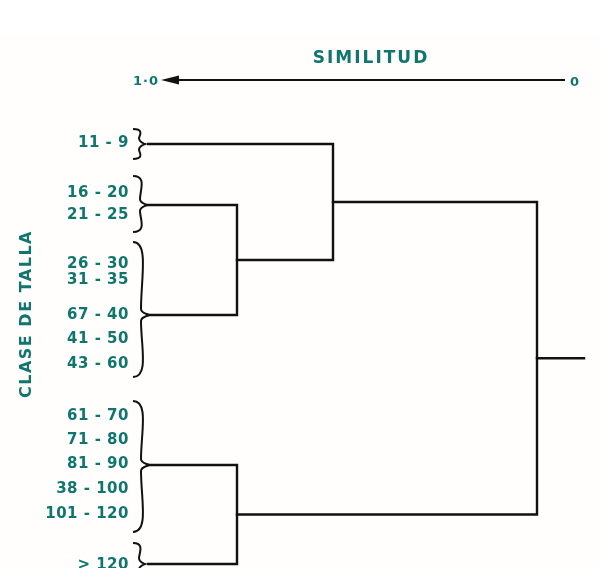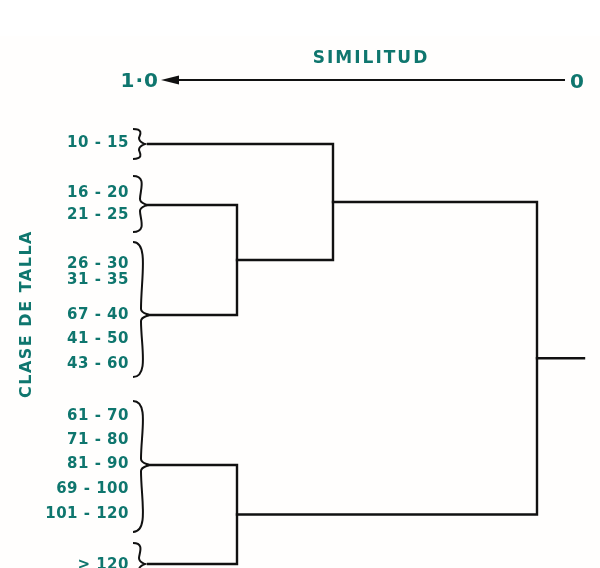--- a/index.html
+++ b/index.html
@@ -4,21 +4,21 @@
 <style>
   html,body{margin:0;padding:0;background:#fff;}
   .figure{
     position:relative;width:600px;height:568px;background:#fffefd;
     font-family:"DejaVu Sans",sans-serif;color:#0f766e;overflow:hidden;margin-top:36px;
   }
   .chart-title{
     position:absolute;left:371px;top:21px;transform:translate(-50%,-50%);
     font-size:17px;font-weight:bold;letter-spacing:2px;white-space:nowrap;
   }
-  .tick{position:absolute;font-size:20px;font-weight:bold;white-space:nowrap;}
+  .tick{position:absolute;font-size:13px;font-weight:bold;white-space:nowrap;}
   .tick-left{right:441px;top:44px;transform:translateY(-50%);letter-spacing:1px;}
   .tick-right{left:570px;top:45px;transform:translateY(-50%);}
   .ylabel{
     position:absolute;left:25px;top:278px;
     transform:translate(-50%,-50%) rotate(-90deg);
     font-size:16px;font-weight:bold;letter-spacing:1.5px;white-space:nowrap;
   }
   .leaf-label{
     position:absolute;right:471px;transform:translateY(-50%);
     font-size:15px;font-weight:bold;letter-spacing:0.5px;white-space:nowrap;
@@ -61,28 +61,28 @@
           C 139 526 142 526.5 145 528
           C 142 529.5 139 530 139 534
           C 139 538.5 145 549 133 549" fill="none" stroke="#111111" stroke-width="2"></path>
       <path d="M 148 169 L 237 169 L 237 279 L 148 279" fill="none" stroke="#111111" stroke-width="2.4" stroke-linecap="square"></path>
       <path d="M 148 108 L 333 108 L 333 224 L 237 224" fill="none" stroke="#111111" stroke-width="2.4" stroke-linecap="square"></path>
       <path d="M 148 429 L 237 429 L 237 528 L 148 528" fill="none" stroke="#111111" stroke-width="2.4" stroke-linecap="square"></path>
       <path d="M 333 166 L 537 166 L 537 478.5 L 237 478.5" fill="none" stroke="#111111" stroke-width="2.4" stroke-linecap="square"></path>
       <line x1="537" y1="322.25" x2="584" y2="322.25" stroke="#111111" stroke-width="2.4" stroke-linecap="square"></line>
     </svg>
   <div id="leaf-labels">
-      <div class="leaf-label" style="top: 106px;">10 - 15</div>
+      <div class="leaf-label" style="top: 106px;">11 - 9</div>
       <div class="leaf-label" style="top: 156px;">16 - 20</div>
       <div class="leaf-label" style="top: 178px;">21 - 25</div>
       <div class="leaf-label" style="top: 227px;">26 - 30</div>
       <div class="leaf-label" style="top: 243px;">31 - 35</div>
       <div class="leaf-label" style="top: 278px;">67 - 40</div>
       <div class="leaf-label" style="top: 302px;">41 - 50</div>
       <div class="leaf-label" style="top: 327px;">43 - 60</div>
       <div class="leaf-label" style="top: 379px;">61 - 70</div>
       <div class="leaf-label" style="top: 403px;">71 - 80</div>
       <div class="leaf-label" style="top: 427px;">81 - 90</div>
-      <div class="leaf-label" style="top: 452px;">69 - 100</div>
+      <div class="leaf-label" style="top: 452px;">38 - 100</div>
       <div class="leaf-label" style="top: 477px;">101 - 120</div>
       <div class="leaf-label" style="top: 528px; text-align: right;">&gt; 120</div>
     </div>
 </div>
 
 </body></html>

